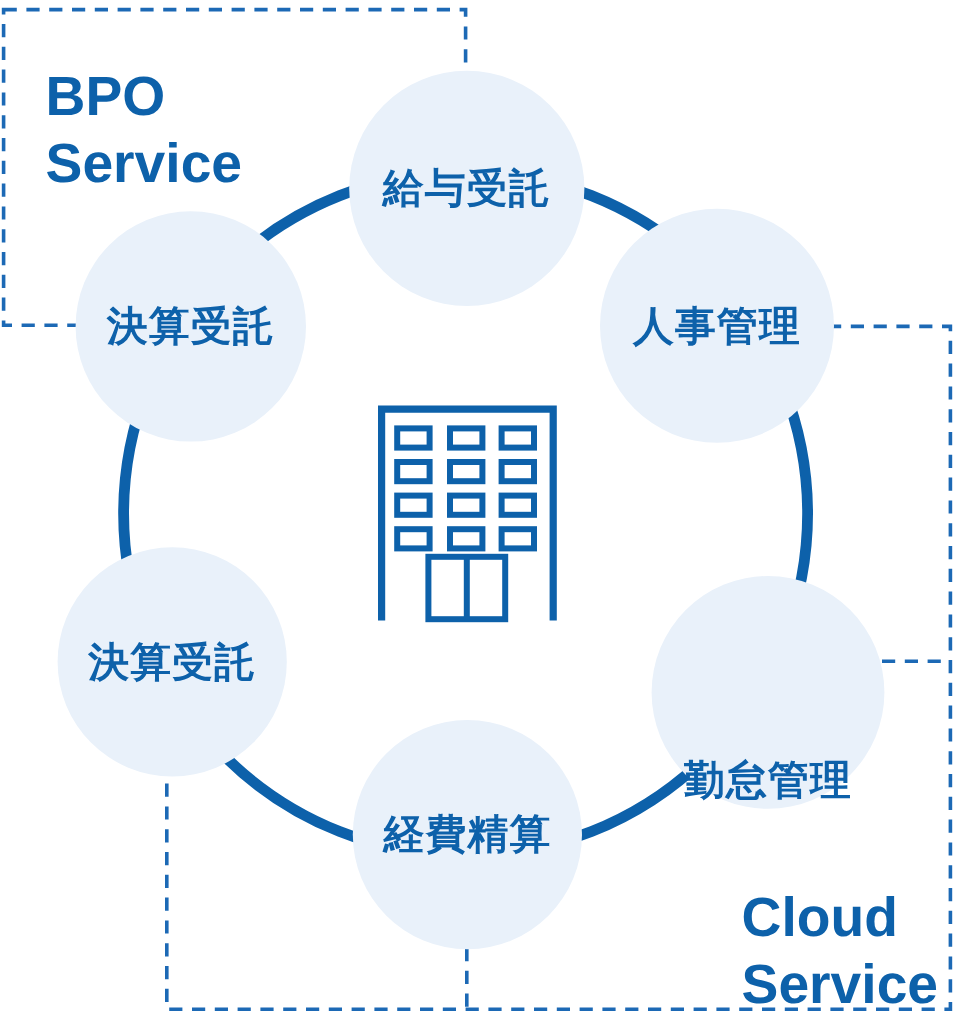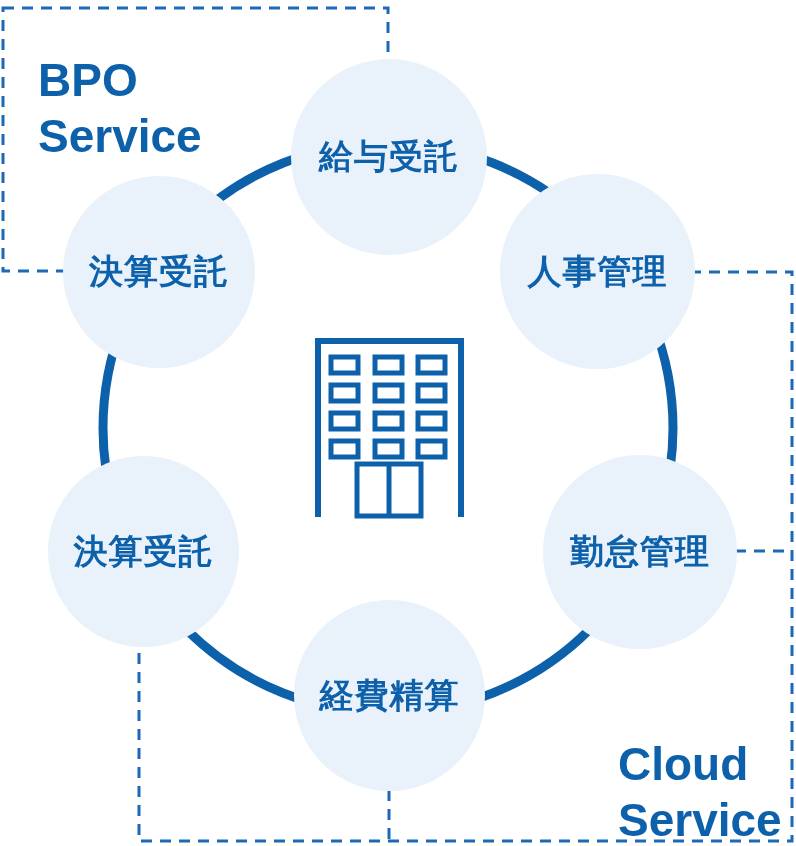--- a/index.html
+++ b/index.html
@@ -54,21 +54,21 @@
     align-items: center;
     justify-content: center;
     color: var(--primary);
     font-weight: bold;
     font-size: 34px;
     letter-spacing: 1px;
     white-space: nowrap;
   }
   .c-payroll    { left: 291px; top:  59px; width: 196px; height: 196px; }
   .c-hr         { left: 500px; top: 174px; width: 195px; height: 195px; }
-  .c-attendance { left: 543px; top: 455px; width: 194px; height: 194px; }
+  .c-attendance { left: 543px; top: 480px; width: 194px; height: 194px; align-items: flex-end; }
   .c-expense    { left: 294px; top: 600px; width: 191px; height: 191px; text-align: center; }
   .c-sales      { left:  48px; top: 456px; width: 191px; height: 191px; }
   .c-closing    { left:  63px; top: 176px; width: 192px; height: 192px; }
   .region-label {
     position: absolute;
     color: var(--primary);
     font-weight: bold;
     font-size: 46px;
     line-height: 56px;
     white-space: pre-line;

